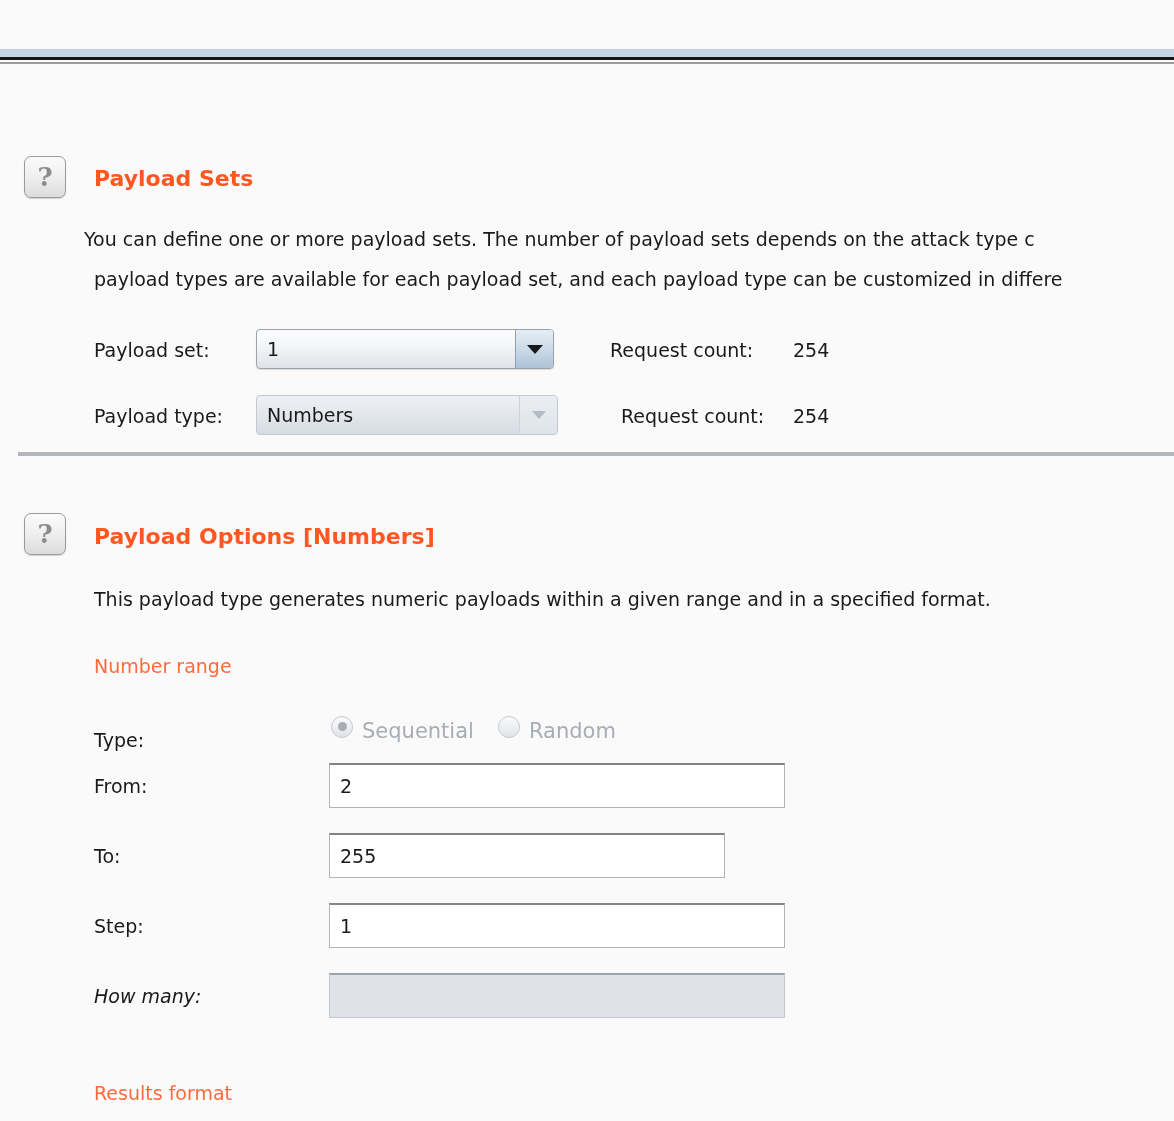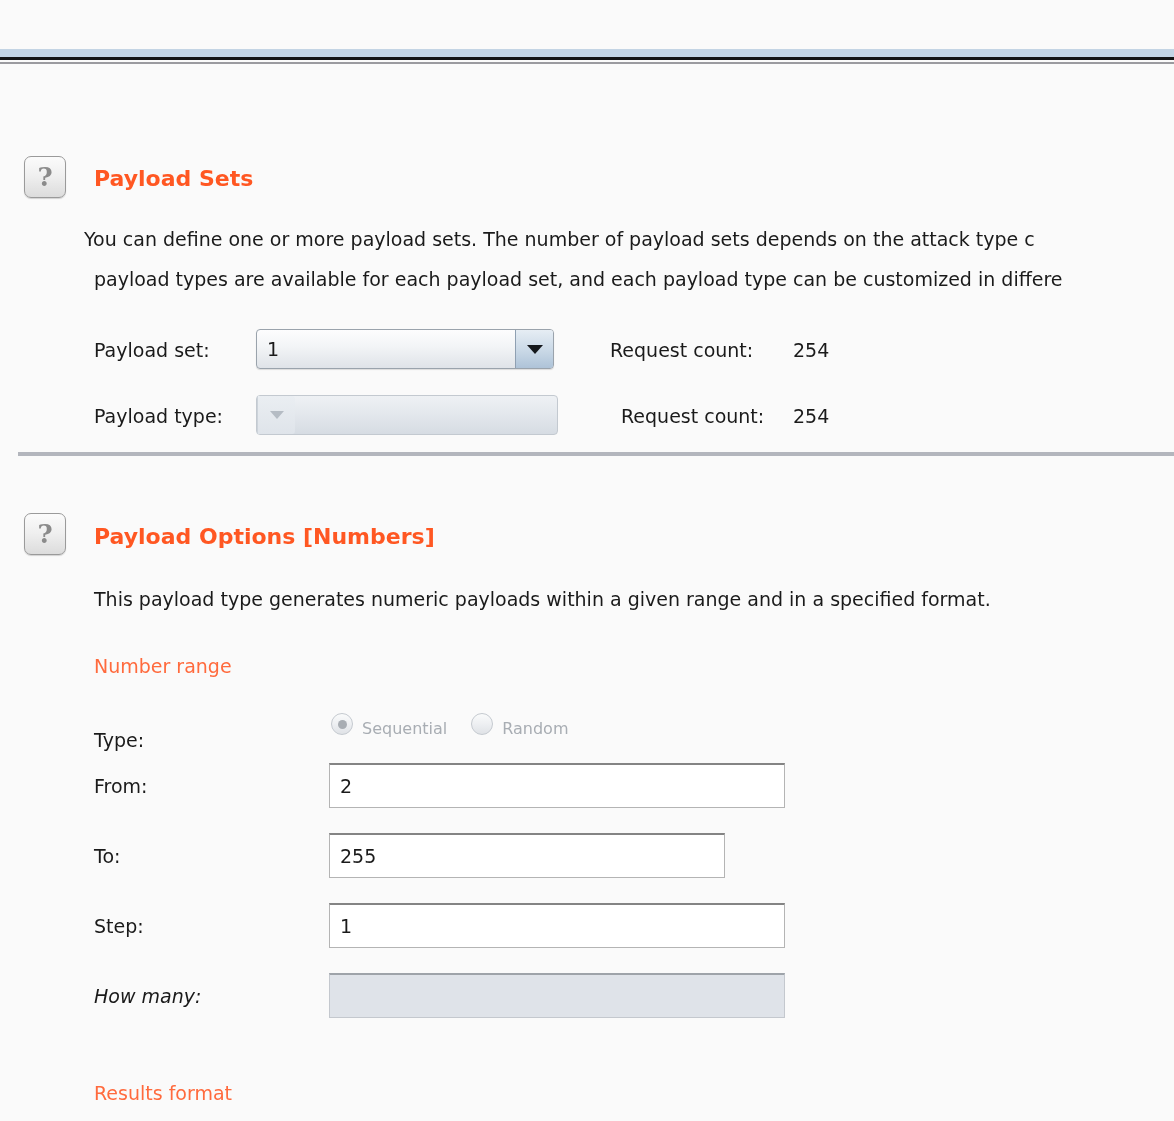--- a/index.html
+++ b/index.html
@@ -219,21 +219,21 @@
     content: "";
     width: 9px; height: 9px;
     border-radius: 50%;
     background: #111111;
   }
   .rdot.disabled {
     border-color: #c5cad0;
     background: linear-gradient(to bottom, #fafbfb 0%, #eceef1 55%, #dfe2e6 100%);
   }
   .rdot.disabled.checked::after { background: #a8adb3; }
-  .rtext { font-size: 16px; color: #1a1a1a; white-space: nowrap; margin-top: 9px; }
+  .rtext { font-size: 21px; color: #1a1a1a; white-space: nowrap; margin-top: 9px; }
   .rtext.disabled { color: #a8adb3; }
 </style>
 </head>
 <body>
 
 <div id="tabbar">
   <div id="tabstrip"></div>
   <div id="tabline-dark"></div>
   <div id="tabline-gray"></div>
 </div>
@@ -254,20 +254,21 @@
       <span class="val">1</span>
       <span class="arrowbox">
         <span class="arrow"></span>
       </span>
     </div>
     <div class="lbl" style="position:absolute; left:610px; top:271px;">Request count:</div>
     <div class="lbl" style="position:absolute; left:793px; top:271px;">254</div>
 
     <div class="lbl" style="position:absolute; left:94px; top:337px;">Payload type:</div>
     <div class="combo disabled" style="left:256px; top:327px; width:302px;">
+      <span class="val">Numbers</span>
       <span class="arrowbox">
         <span class="arrow"></span>
       </span>
     </div>
     <div class="lbl" style="position:absolute; left:610px; top:337px;margin-left:11px;">Request count:</div>
     <div class="lbl" style="position:absolute; left:793px; top:337px;">254</div>
   </div>
 
   <div class="hr" style="top:396px;"></div>
 

